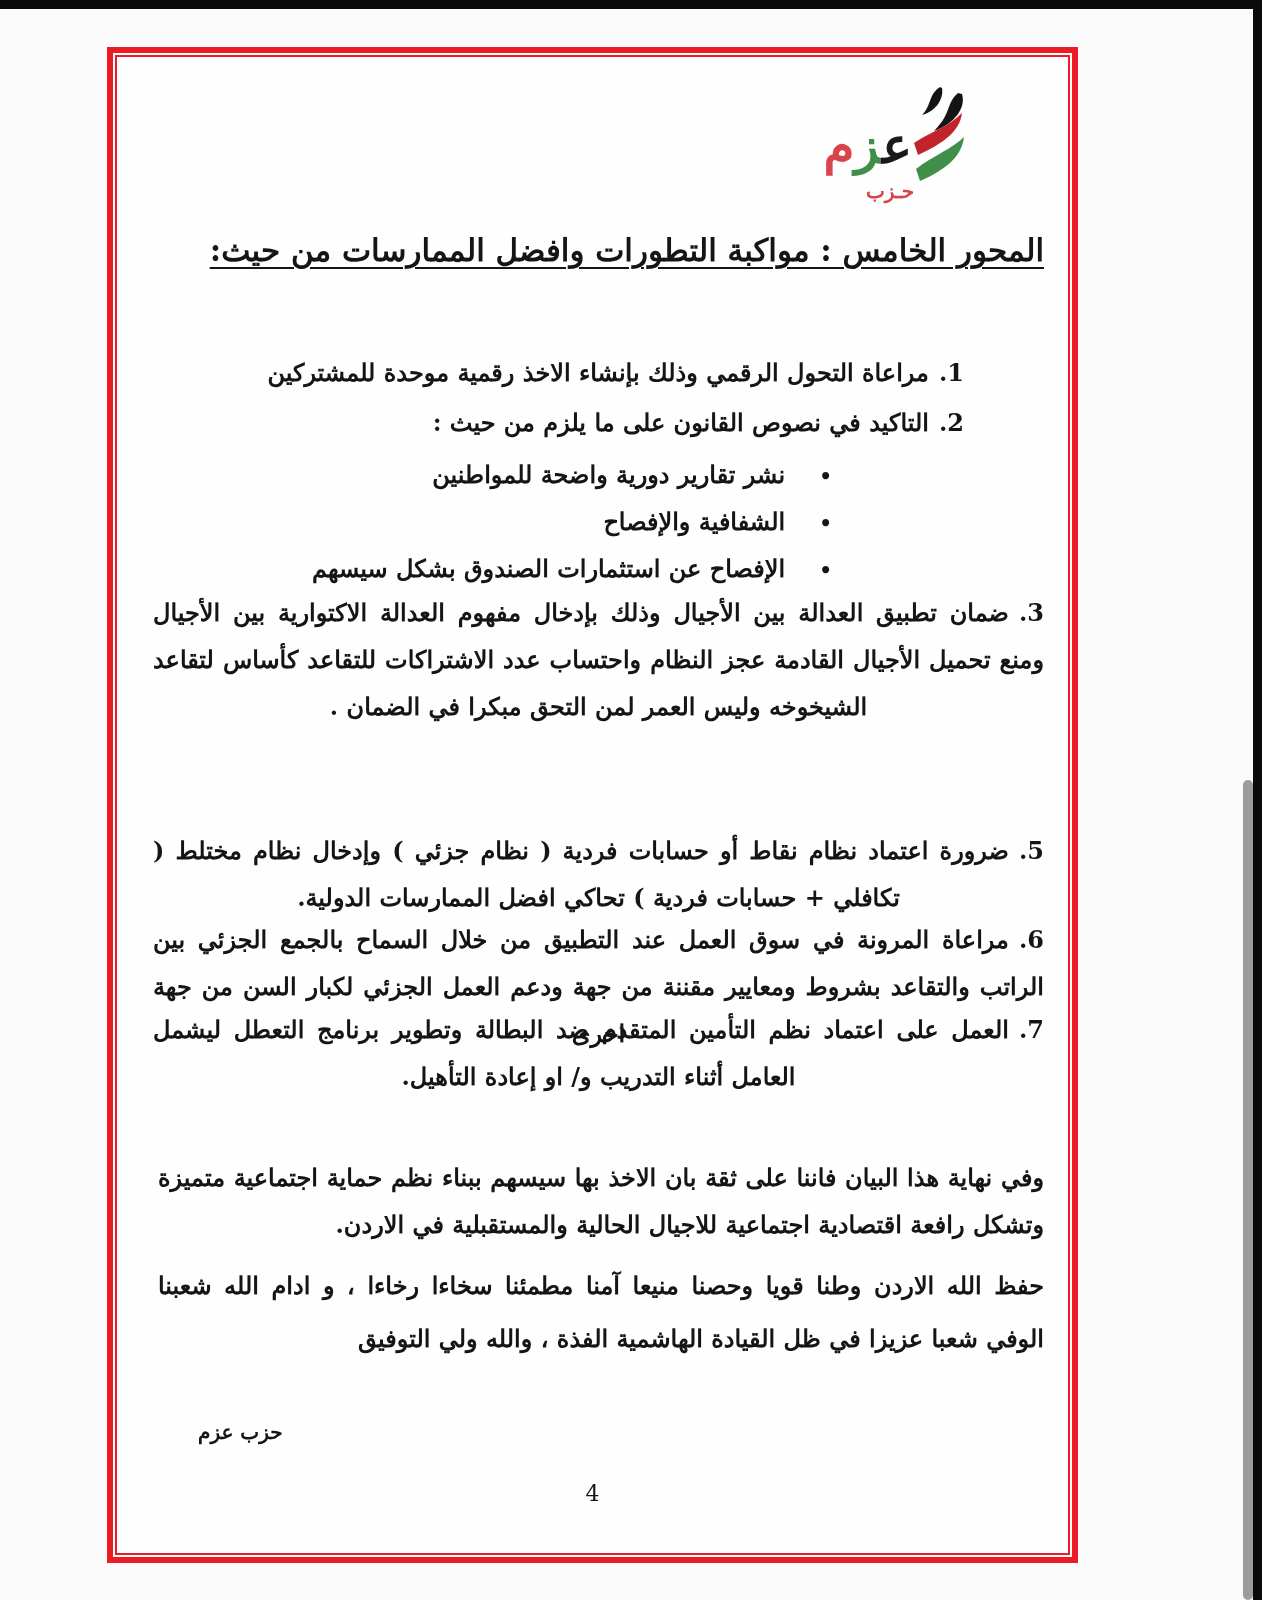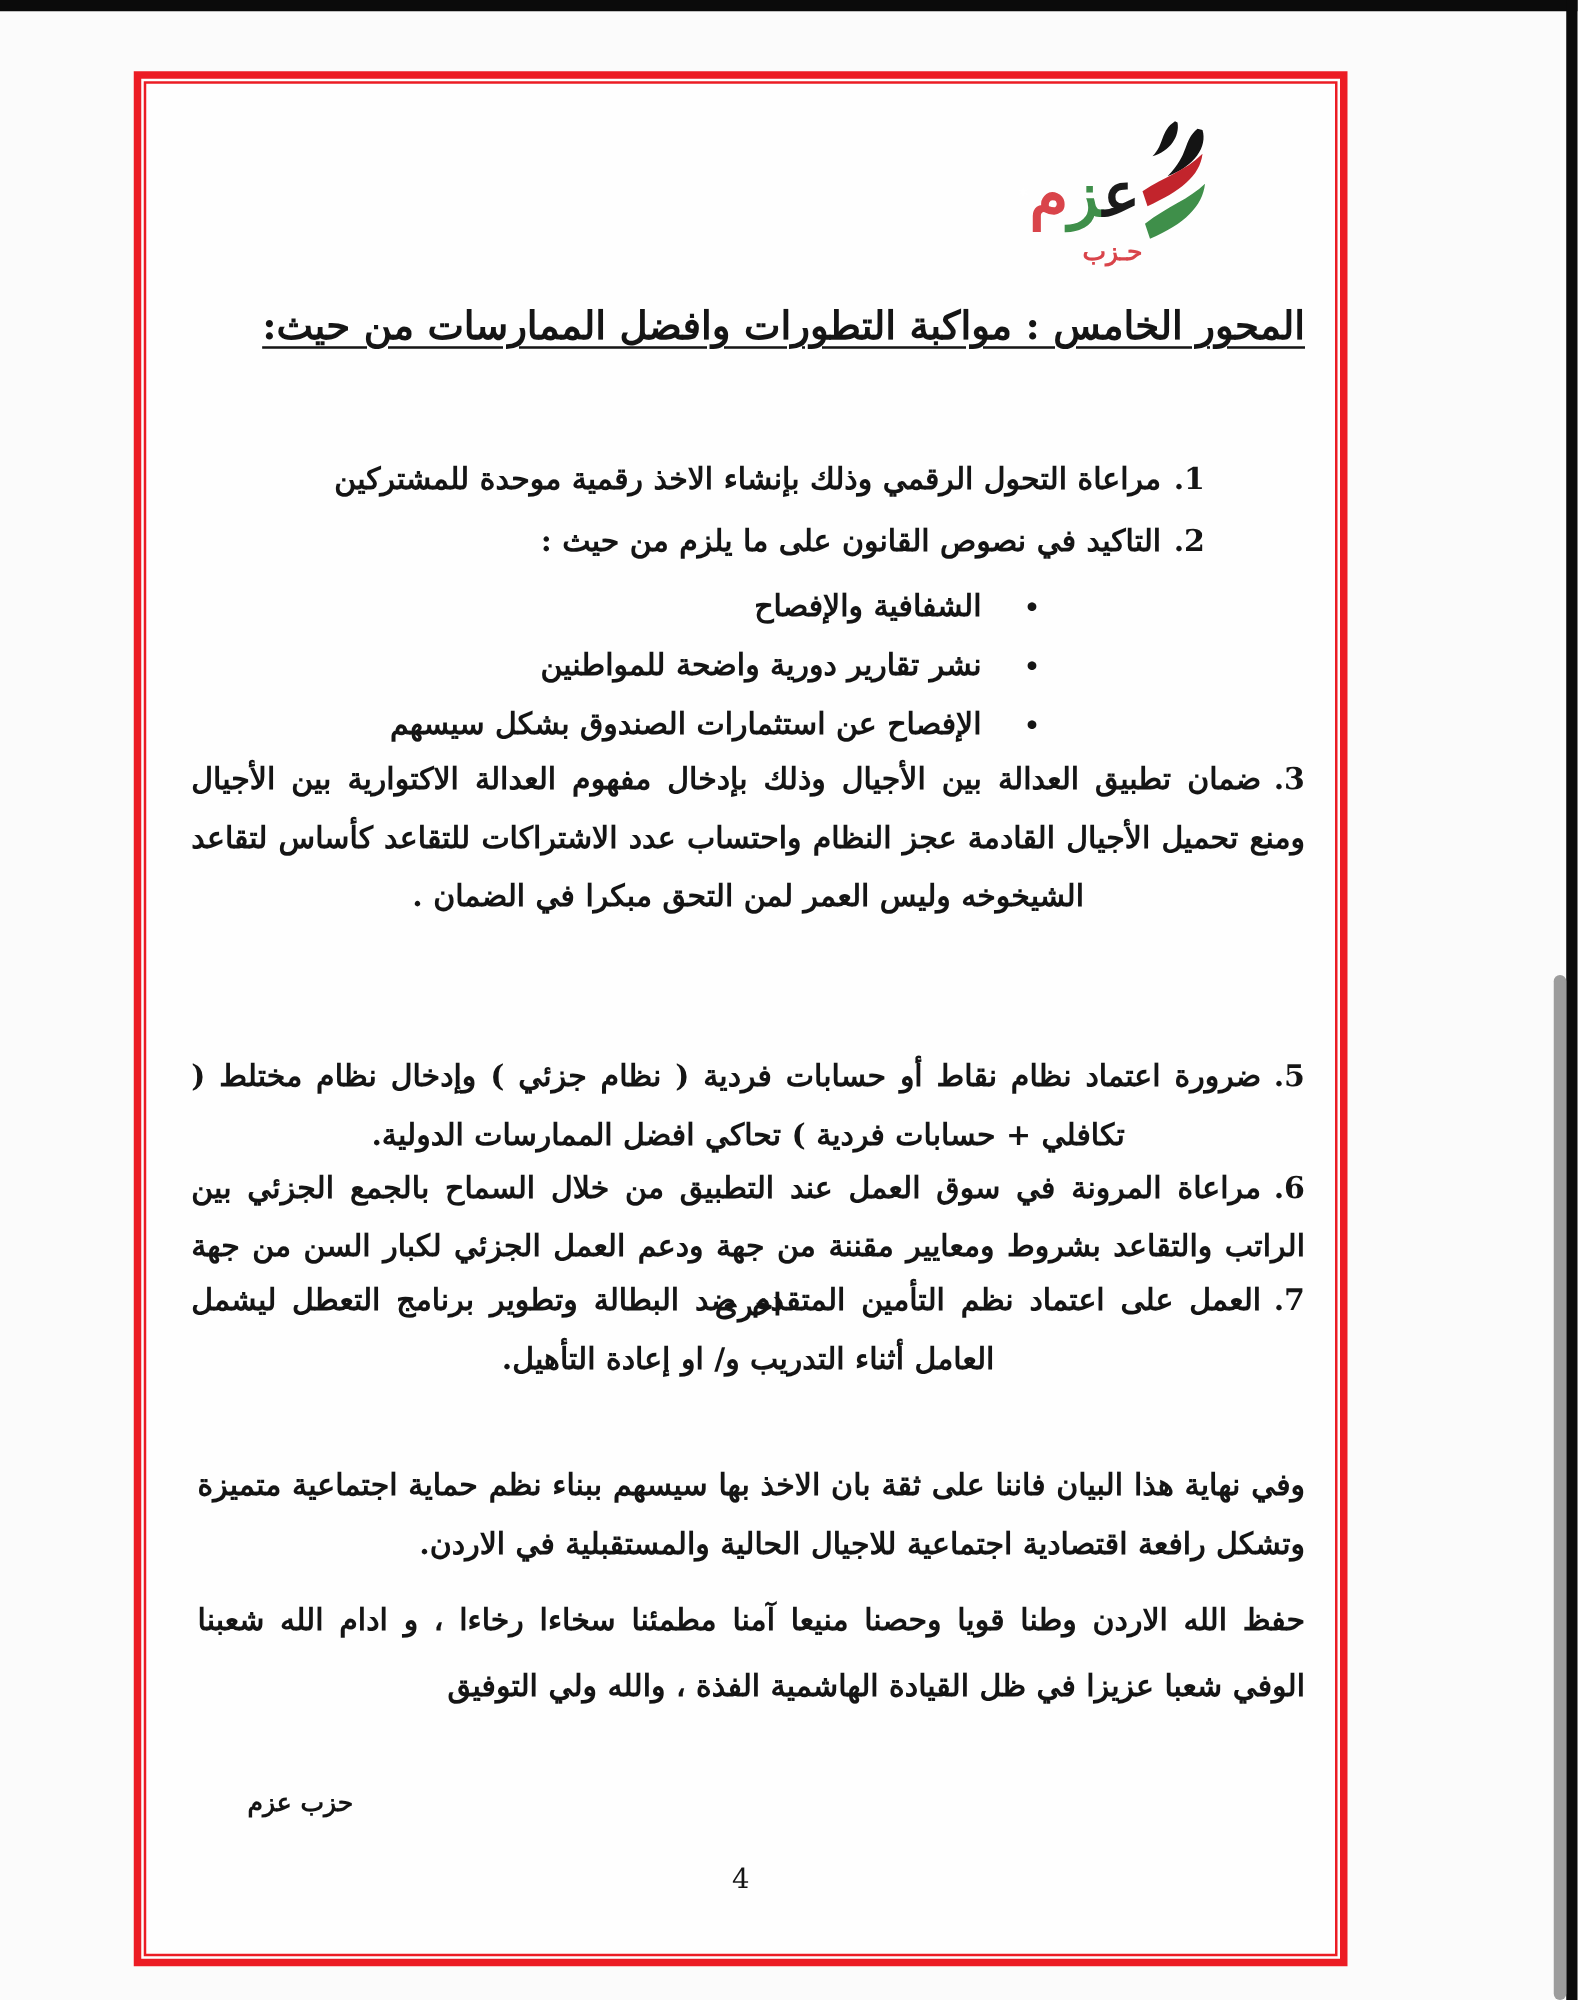--- a/index.html
+++ b/index.html
@@ -6,21 +6,21 @@
   body{
     width:1262px;height:1600px;position:relative;overflow:hidden;
     background:#fbfbfb;
     font-family:"DejaVu Serif","Liberation Serif",serif;
     color:#151515;
   }
   .letterbox-top{position:absolute;left:0;top:0;width:1262px;height:9px;background:#0b0b0b;}
   .letterbox-right{position:absolute;right:0;top:0;width:9px;height:1600px;background:#0b0b0b;}
   .scroll-thumb{position:absolute;left:1243px;top:780px;width:10px;height:820px;background:#9c9c9c;border-radius:6px;}
   .frame{
-    position:absolute;left:107px;top:57px;width:971px;height:1516px;
+    position:absolute;left:107px;top:47px;width:971px;height:1516px;
     border:6px solid #ec1c24;background:#fefefe;box-sizing:border-box;direction:rtl;
   }
   .frame::before{content:"";position:absolute;inset:2px;border:2px solid #ec1c24;pointer-events:none;}
   .abs{position:absolute;}
   
   .logo{position:absolute;top:32px;right:100px;width:178px;height:120px;direction:rtl;}
   .logo-flame{position:absolute;top:0;left:112px;}
   .logo-word{position:absolute;top:36px;right:60px;font-size:50px;font-weight:bold;line-height:1;letter-spacing:1px;white-space:nowrap;}
   .l-ain{color:#1a1a1a;} .l-zay{color:#3f8f4a;} .l-meem{color:#d9444a;}
   .logo-star{position:absolute;top:52px;right:148px;color:#ffffff;font-size:13px;z-index:3;font-family:"DejaVu Sans",sans-serif;}
@@ -65,22 +65,22 @@
     <div class="logo-sub">حـزب</div>
   </div>
 
   <h1 class="heading">المحور الخامس : مواكبة التطورات وافضل الممارسات من حيث:</h1>
 
   <div class="abs txt item item-indent" style="top:296px;"><span class="num">1.</span><span>مراعاة التحول الرقمي وذلك بإنشاء الاخذ رقمية موحدة للمشتركين</span></div>
 
   <div class="abs txt item item-indent" style="top:346px;"><span class="num">2.</span><span>التاكيد في نصوص القانون على ما يلزم من حيث :</span></div>
 
   <div class="abs txt bullets">
+    <div class="bullet-line"><span class="bullet-dot">•</span><span>نشر تقارير دورية واضحة للمواطنين</span></div>
     <div class="bullet-line"><span class="bullet-dot">•</span><span>الشفافية والإفصاح</span></div>
-    <div class="bullet-line"><span class="bullet-dot">•</span><span>نشر تقارير دورية واضحة للمواطنين</span></div>
     <div class="bullet-line"><span class="bullet-dot">•</span><span>الإفصاح عن استثمارات الصندوق بشكل سيسهم</span></div>
   </div>
 
   <div class="abs txt item item-justify" style="top:536px;"><span class="num">3.</span><span>ضمان تطبيق العدالة بين الأجيال وذلك بإدخال مفهوم العدالة الاكتوارية بين الأجيال ومنع تحميل الأجيال القادمة عجز النظام واحتساب عدد الاشتراكات للتقاعد كأساس لتقاعد الشيخوخه وليس العمر لمن التحق مبكرا في الضمان .</span></div>
 
 
   <div class="abs txt item item-justify" style="top:774px;"><span class="num">5.</span><span>ضرورة اعتماد نظام  نقاط أو حسابات فردية ( نظام جزئي ) وإدخال نظام مختلط ( تكافلي + حسابات فردية ) تحاكي افضل الممارسات الدولية.</span></div>
 
   <div class="abs txt item item-justify" style="top:863px;"><span class="num">6.</span><span>مراعاة المرونة في سوق العمل عند التطبيق من خلال السماح بالجمع الجزئي بين الراتب والتقاعد بشروط ومعايير مقننة من جهة ودعم العمل الجزئي لكبار السن من جهة اخرى</span></div>
 

